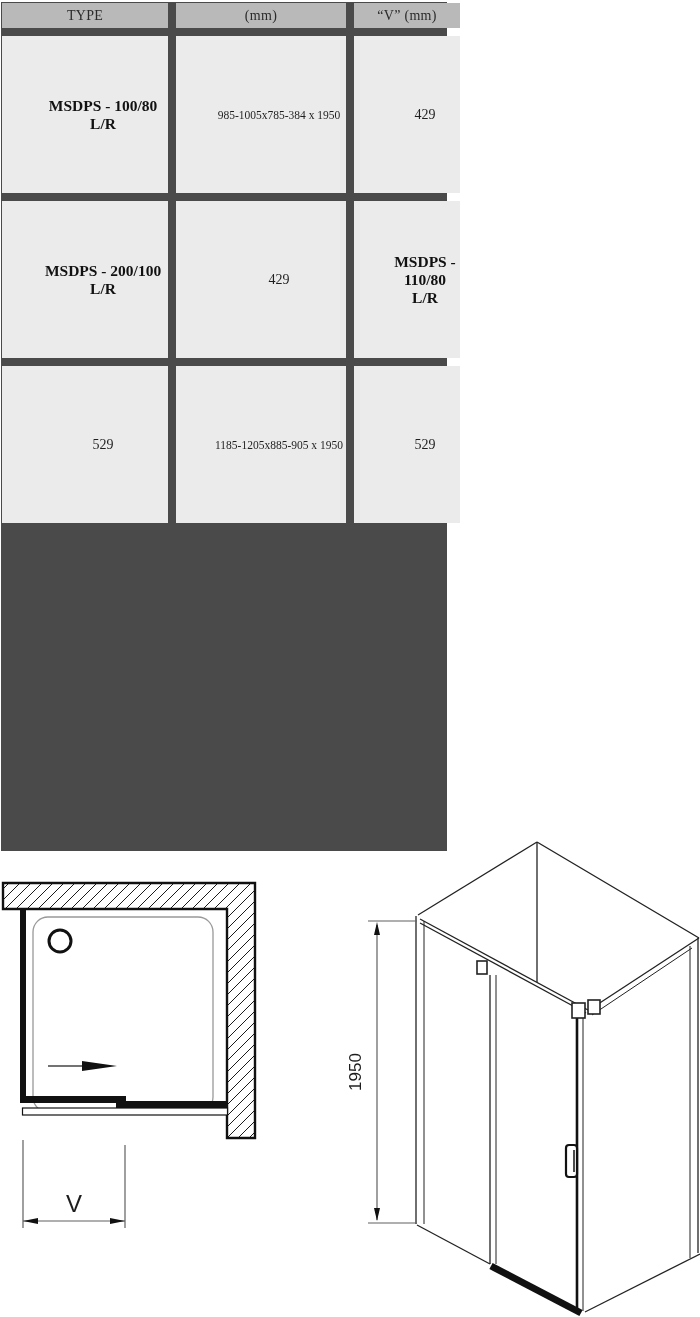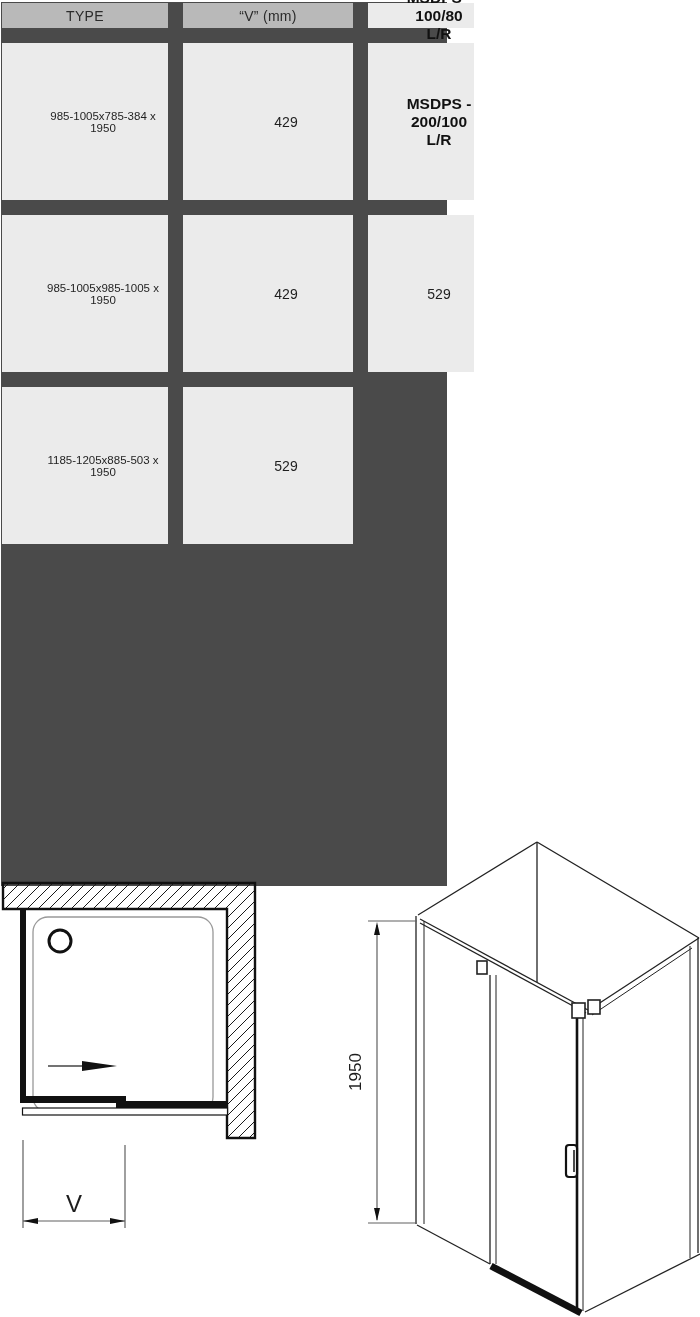--- a/index.html
+++ b/index.html
@@ -6,21 +6,21 @@
   #page {
     position:relative; width:700px; height:1317px; overflow:hidden;
     background:#fff; font-family:"Liberation Sans", sans-serif;
   }
   
   #spec-table {
     position:absolute; left:1px; top:2px; width:444px;
     display:grid;
     grid-template-columns:166px 170px 106px;
     grid-template-rows:25px 157px 157px 157px 158px 153px;
-    gap:15px; background:#4a4a4a; border:1px solid #4a4a4a;
+    gap:8px; background:#4a4a4a; border:1px solid #4a4a4a;font-family:Liberation Serif, serif;
   }
   .hcell {
     background:#b9b9b9; display:flex; align-items:center; justify-content:center;
     font-size:14px; color:#2b2b2b; letter-spacing:.3px;
   }
   .cell {
     background:#ebebeb; display:flex; align-items:center; justify-content:center;
     color:#1f1f1f; text-align:center;padding-left:36px;
   }
   .cell.type { font-weight:bold; font-size:15.5px; color:#111; }
@@ -36,34 +36,35 @@
   .blk   { fill:#111; }
   .dimtxt { fill:#1d1d1d; font-family:"Liberation Sans", sans-serif; }
 </style>
 </head>
 <body>
 
 <div id="page">
 
   <div id="spec-table">
     <div class="hcell">TYPE</div>
+    <div class="hcell">(mm)</div>
     <div class="hcell">“V”  (mm)</div>
 
     <div class="cell type">MSDPS - 100/80 L/R</div>
     <div class="cell dims">985-1005x785-384 x 1950</div>
     <div class="cell vval">429</div>
 
     <div class="cell type">MSDPS - 200/100 L/R</div>
-    <div class="cell dims">985-1005x985-1005 x 1950</div>
     <div class="cell vval">429</div>
 
+    <div class="cell type">MSDPS - 110/80 L/R</div>
 
     <div class="cell vval">529</div>
 
-    <div class="cell dims">1185-1205x885-503 x 1950</div>
+    <div class="cell dims">1185-1205x885-905 x 1950</div>
     <div class="cell vval">529</div>
   </div>
 
   <svg id="top-view" width="280" height="447" viewBox="0 0 280 447">
     <defs>
       <pattern id="hatch" width="11" height="11" patternUnits="userSpaceOnUse">
         <path d="M-3,14 L14,-3 M-3,3 L3,-3 M8,14 L14,8" stroke="#1a1a1a" stroke-width="1" fill="none"></path>
       </pattern>
     </defs>
 

